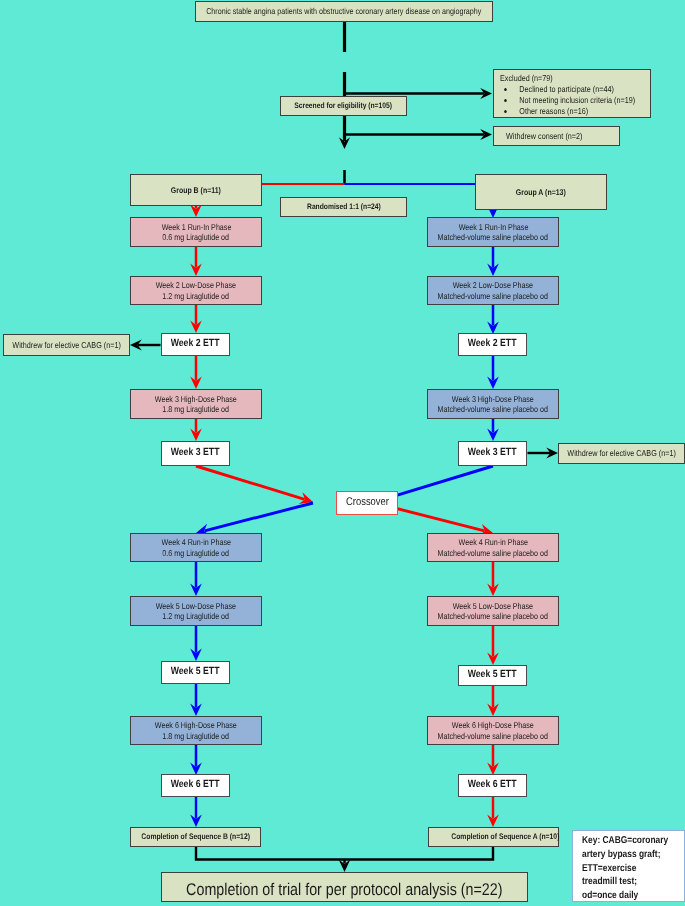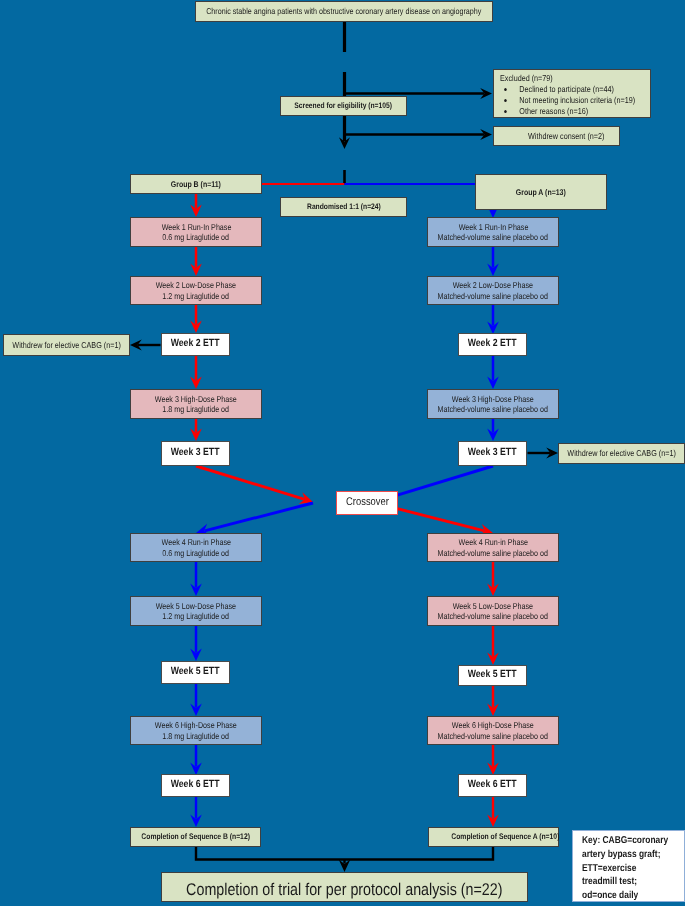--- a/index.html
+++ b/index.html
@@ -1,18 +1,18 @@
 <!DOCTYPE html>
 <html><head>
 <meta charset="utf-8">
 <title>Trial flow diagram</title>
 <style>
   html,body{margin:0;padding:0;background:#ffffff;}
   body{width:685px;height:906px;overflow:hidden;font-family:"Liberation Sans",sans-serif;}
-  #stage{position:relative;width:685px;height:906px;background:#0369a1;
+  #stage{position:relative;width:685px;height:906px;background:#5eead4;
          -webkit-font-smoothing:antialiased;text-rendering:geometricPrecision;}
   .box{position:absolute;box-sizing:border-box;display:flex;align-items:center;justify-content:center;
        text-align:center;color:#1a1a1a;line-height:1.22;}
   .green{background:#d9e3c3;border:1.4px solid #3f3f3f;}
   .pink{background:#e4b8bc;border:1.4px solid #3f3f3f;}
   .blue{background:#94b2d7;border:1.4px solid #3f3f3f;}
   .white{background:#ffffff;border:1.4px solid #4a4a4a;align-items:center;}
   .crossbox{background:#ffffff;border:1.6px solid #ef4b4b;margin-left:23px;}
   .keybox{background:#ffffff;border:1.2px solid #8fafd8;}
   .box > span, .box > div{display:block;white-space:nowrap;transform:scaleX(0.84) translateZ(0);
@@ -118,29 +118,29 @@
 
   <div class="box green lft" style="left:493px;top:69px;width:158px;height:49px;font-size:8.6px;display:block;padding:3px 0 0 6px;text-align:left;line-height:1.28;">
     <div>Excluded (n=79)</div>
     <ul style="margin:0;padding:0;list-style:none;">
         <li style="position: relative; padding-left: 23px;"><span style="position: absolute; left: 5.2px; top: 50%; width: 3.2px; height: 3.2px; margin-top: -1.6px; background: rgb(26, 26, 26); border-radius: 50%; transform: none;"></span><span style="transform: none; display: inline;">Declined to participate (n=44)</span></li>
         <li style="position: relative; padding-left: 23px;"><span style="position: absolute; left: 5.2px; top: 50%; width: 3.2px; height: 3.2px; margin-top: -1.6px; background: rgb(26, 26, 26); border-radius: 50%; transform: none;"></span><span style="transform: none; display: inline;">Not meeting inclusion criteria (n=19)</span></li>
         <li style="position: relative; padding-left: 23px;"><span style="position: absolute; left: 5.2px; top: 50%; width: 3.2px; height: 3.2px; margin-top: -1.6px; background: rgb(26, 26, 26); border-radius: 50%; transform: none;"></span><span style="transform: none; display: inline;">Other reasons (n=16)</span></li>
       </ul>
   </div>
 
-  <div class="box green lft" style="left:493px;top:126px;width:127px;height:20px;font-size:8.6px;justify-content:flex-end;padding-left:12px;">
+  <div class="box green lft" style="left:493px;top:126px;width:127px;height:20px;font-size:8.6px;justify-content:flex-start;padding-left:12px;">
     <span>Withdrew consent (n=2)</span>
   </div>
 
   <div class="box green" style="left:280px;top:149px;width:127px;height:20px;font-size:8px;font-weight:bold;margin-top:48px;">
     <span>Randomised 1:1 (n=24)</span>
   </div>
 
-  <div class="box green" style="left:130px;top:174px;width:132px;height:20px;font-size:8.3px;font-weight:bold;">
+  <div class="box green" style="left:130px;top:174px;width:132px;height:32px;font-size:8.3px;font-weight:bold;">
     <span>Group B (n=11)</span>
   </div>
 
   <div class="box green" style="left:427px;top:174px;width:132px;height:36px;font-size:8.3px;font-weight:bold;margin-left:48px;">
     <span>Group A (n=13)</span>
   </div>
 
   <div class="box green" style="left:3px;top:334px;width:127px;height:22px;font-size:8.6px;">
     <span>Withdrew for elective CABG (n=1)</span>
   </div>

